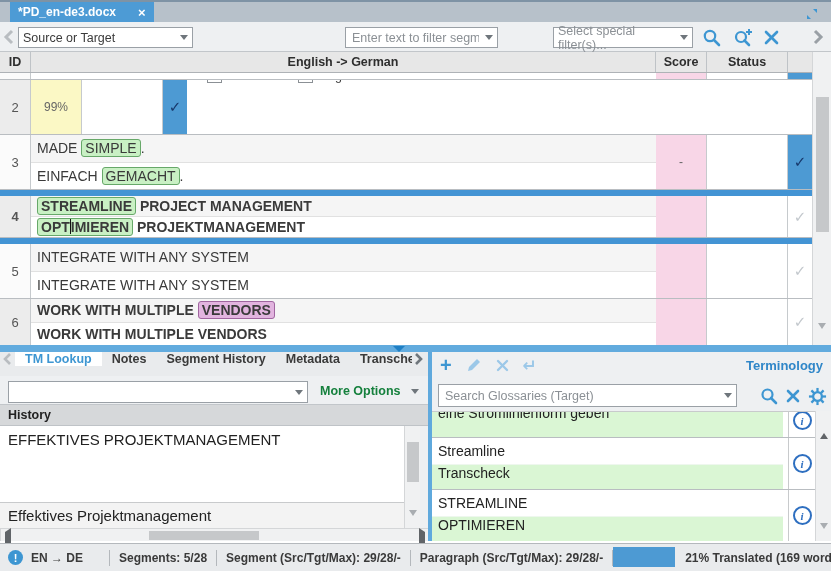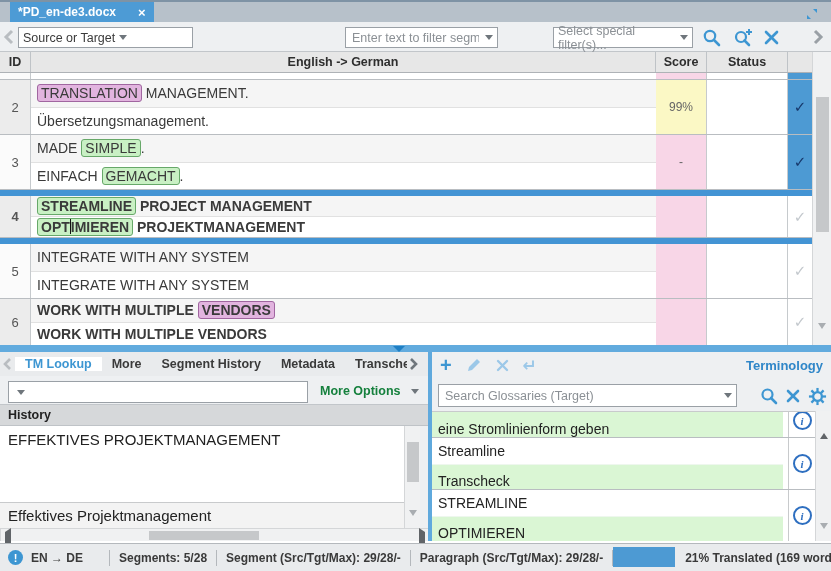--- a/index.html
+++ b/index.html
@@ -7,21 +7,21 @@
        font-family:"Liberation Sans","DejaVu Sans",sans-serif;color:#3a3a3a;}
   .abs{position:absolute;box-sizing:border-box;}
   
   .tabbar{left:0;top:0;width:831px;height:22px;background:#b7c1ca;border-top:2px solid #7e93a5;}
   .doctab{left:10px;top:2px;height:20px;background:#4d9bd5;color:#fff;font-weight:bold;font-size:12px;
           display:flex;align-items:center;padding:0 8px;gap:22px;}
   .tabclose{color:#fff;font-size:13px;font-weight:bold;line-height:1;cursor:default;}
   
   .toolbar{left:0;top:22px;width:831px;height:30px;background:#eef0f2;border-bottom:1px solid #c2c6ca;}
   .combo{background:#fff;border:1px solid #9aa0a6;display:flex;align-items:center;font-size:12.5px;
-         padding:0 4px;justify-content:flex-start;}
+         padding:0 4px;justify-content:space-between;}
   .combo input{border:none;outline:none;flex:1;font-size:12.5px;min-width:0;background:transparent;
                font-family:"Liberation Sans","DejaVu Sans",sans-serif;}
   .combo input::placeholder{color:#8b9095;opacity:1;}
   .dd{width:0;height:0;border-left:4px solid transparent;border-right:4px solid transparent;
       border-top:5px solid #6f767c;flex:none;margin-left:4px;}
   .cb{width:13px;height:13px;border:1px solid #8b9095;background:#fff;display:inline-block;flex:none;}
   .tlabel{font-size:12.5px;color:#3c3c3c;display:flex;align-items:center;gap:6px;margin-top:40px;}
   .chev{color:#b9bdc1;display:flex;align-items:center;}
   .blue{color:#3d96d2;}
   
@@ -57,42 +57,42 @@
   .tri-down{width:0;height:0;border-left:4px solid transparent;border-right:4px solid transparent;border-top:6px solid #606468;}
   .tri-left{width:0;height:0;border-top:4px solid transparent;border-bottom:4px solid transparent;border-right:6px solid #606468;}
   .tri-right{width:0;height:0;border-top:4px solid transparent;border-bottom:4px solid transparent;border-left:6px solid #606468;}
   .dim{border-top-color:#a9adb1;border-bottom-color:#a9adb1;}
   
   .splitter{left:0;top:345px;width:831px;height:7px;background:#62abde;}
   .splittri{position:absolute;left:393px;top:1px;width:0;height:0;border-left:6px solid transparent;
             border-right:6px solid transparent;border-top:6px solid #1f7fc4;}
   
   .panel{top:352px;height:189px;background:#eef0f2;}
-  .tabstrip{left:0;top:352px;width:428px;height:24px;background:#e9ebed;display:flex;align-items:center;
+  .tabstrip{left:0;top:352px;width:428px;height:24px;background:#e9ebed;display:flex;align-items:flex-start;
             font-size:12.5px;font-weight:bold;color:#3a3a3a;}
   .ptab{display:flex;align-items:center;padding:0 10px;white-space:nowrap;}
   .ptab.active{background:#fff;color:#3d96d2;}
   .moreopt{font-size:12.5px;font-weight:bold;color:#15803d;display:flex;align-items:center;gap:6px;}
   .colhead{left:0;top:404px;width:428px;height:22px;background:#d6d8da;border-top:1px solid #c2c6ca;
            border-bottom:1px solid #bfc3c7;display:flex;align-items:center;padding:0 8px;
            font-size:12.5px;font-weight:bold;color:#222;}
   .tmrow1{left:0;top:426px;width:404px;height:76px;background:#fff;padding:5px 8px;font-size:15px;color:#222;}
   .tmrow2{left:0;top:502px;width:404px;height:26px;background:#f3f3f3;border-top:1px solid #c8cacc;
           display:flex;align-items:center;padding:0 8px;font-size:15px;color:#222;}
   .vdivider{left:428px;top:352px;width:4px;height:189px;background:#5fa9dd;}
   
   .termhead{left:432px;top:352px;width:399px;height:26px;background:#eef0f2;display:flex;align-items:center;
             padding:0 8px;gap:14px;}
   .termtitle{margin-left:auto;color:#2f86c8;font-size:13px;font-weight:bold;}
   .icn{display:flex;align-items:center;justify-content:center;}
   .paleblue{color:#9cc8e8;}
   .termlist{left:432px;top:411px;width:383px;height:130px;background:#fff;overflow:hidden;border-top:1px solid #c8cacc;}
   .tentry{position:relative;border-bottom:1px solid #b9bdc1;}
   .tsrc{height:26px;display:flex;align-items:center;padding:0 6px;font-size:14px;color:#222;background:#fff;width:357px;box-sizing:border-box;}
-  .ttgt{height:25px;display:flex;align-items:flex-end;padding:0 6px;font-size:14px;color:#222;background:#daf6d4;width:351px;box-sizing:border-box;border-top:1px solid #eef7ee;}
+  .ttgt{height:25px;display:flex;align-items:flex-start;padding:0 6px;font-size:14px;color:#222;background:#daf6d4;width:351px;box-sizing:border-box;border-top:1px solid #eef7ee;}
   .infocol{position:absolute;right:0;top:0;bottom:0;width:26px;border-left:1px solid #c8cacc;
            display:flex;align-items:center;justify-content:center;background:#fff;}
   .infoicn{width:15px;height:15px;border:2px solid #2e6fc0;border-radius:50%;color:#2e6fc0;
            font:italic bold 11px "Liberation Serif","DejaVu Serif",serif;display:flex;align-items:center;justify-content:center;}
   
   .statusbar{left:0;top:543px;width:831px;height:28px;background:#e9ebed;border-top:1px solid #b4b8bc;
              display:flex;align-items:center;font-size:12px;font-weight:bold;color:#3a3a3a;}
   .ssep{width:1px;height:16px;background:#b4b8bc;margin:0 9px;}
   .sinfo{width:15px;height:15px;border-radius:50%;background:#3d96d2;color:#fff;display:flex;align-items:center;
          justify-content:center;font-size:11px;font-weight:bold;margin:0 8px;}
@@ -188,24 +188,20 @@
       <div class="ctext">
           <div class="tgt" style="border:none;"></div>
         </div>
       <div class="cscore pink"></div>
       <div class="cstatus"></div>
       <div class="ccheck confirmed"></div>
     </div>
 
     <div class="grow" style="top:7px;height:55px;">
       <div class="cid idgray">2</div>
-      <div class="ctext">
-        <div class="src"><span class="tag tagpurple">TRANSLATION</span><span> MANAGEMENT.</span></div>
-        <div class="tgt"><span>Übersetzungsmanagement.</span></div>
-      </div>
       <div class="cscore yellow">99%</div>
       <div class="cstatus"></div>
       <div class="ccheck confirmed">✓</div>
     </div>
 
     <div class="grow" style="top:62px;height:55px;">
       <div class="cid idwhite">3</div>
       <div class="ctext">
         <div class="src"><span>MADE </span><span class="tag taggreen">SIMPLE</span><span>.</span></div>
         <div class="tgt"><span>EINFACH </span><span class="tag taggreen">GEMACHT</span><span>.</span></div>
@@ -264,21 +260,21 @@
   </div>
 
   <div class="abs panel" style="left:0;width:428px;"></div>
   <div class="abs tabstrip">
     <span class="chev" style="padding:0 3px;">
       <svg width="9" height="14" viewBox="0 0 9 14">
           <polyline points="7,2 2,7 7,12" fill="none" stroke="currentColor" stroke-width="2.6"></polyline>
         </svg>
     </span>
     <span class="ptab active">TM Lookup</span>
-    <span class="ptab">More</span>
+    <span class="ptab">Notes</span>
     <span class="ptab">Segment History</span>
     <span class="ptab">Metadata</span>
     <span class="ptab" style="max-width:52px;overflow:hidden;padding-right:0;">Transcheck</span>
     <span class="chev" style="color:#6f767c;padding:0 2px;">
       <svg width="9" height="14" viewBox="0 0 9 14">
           <polyline points="2,2 7,7 2,12" fill="none" stroke="currentColor" stroke-width="2.6"></polyline>
         </svg>
     </span>
   </div>
   <div class="abs combo" style="left:8px;top:381px;width:300px;height:22px;">

